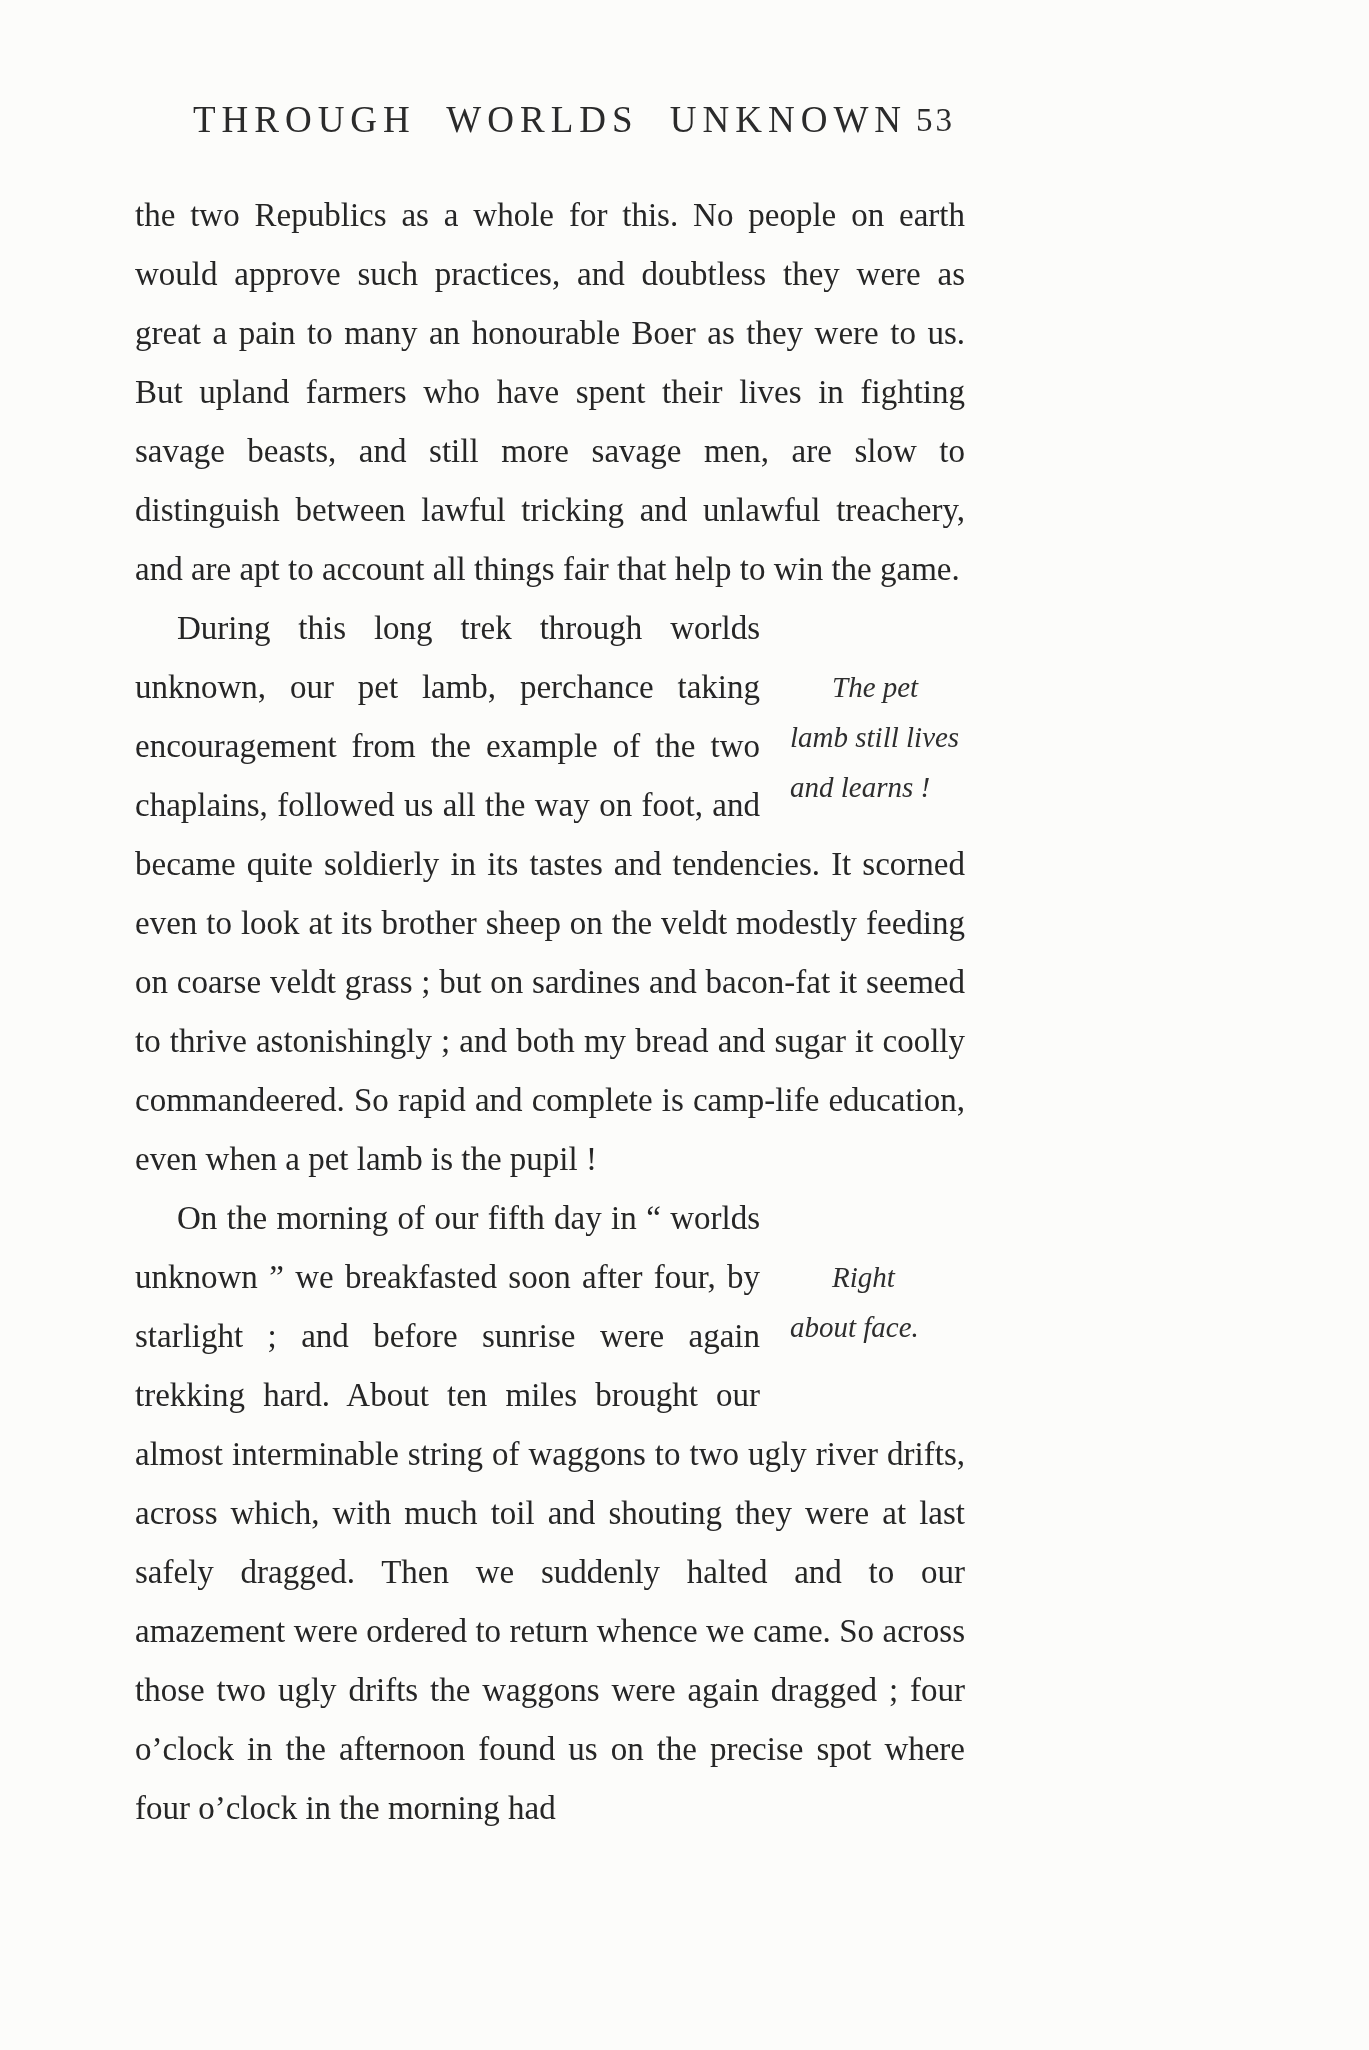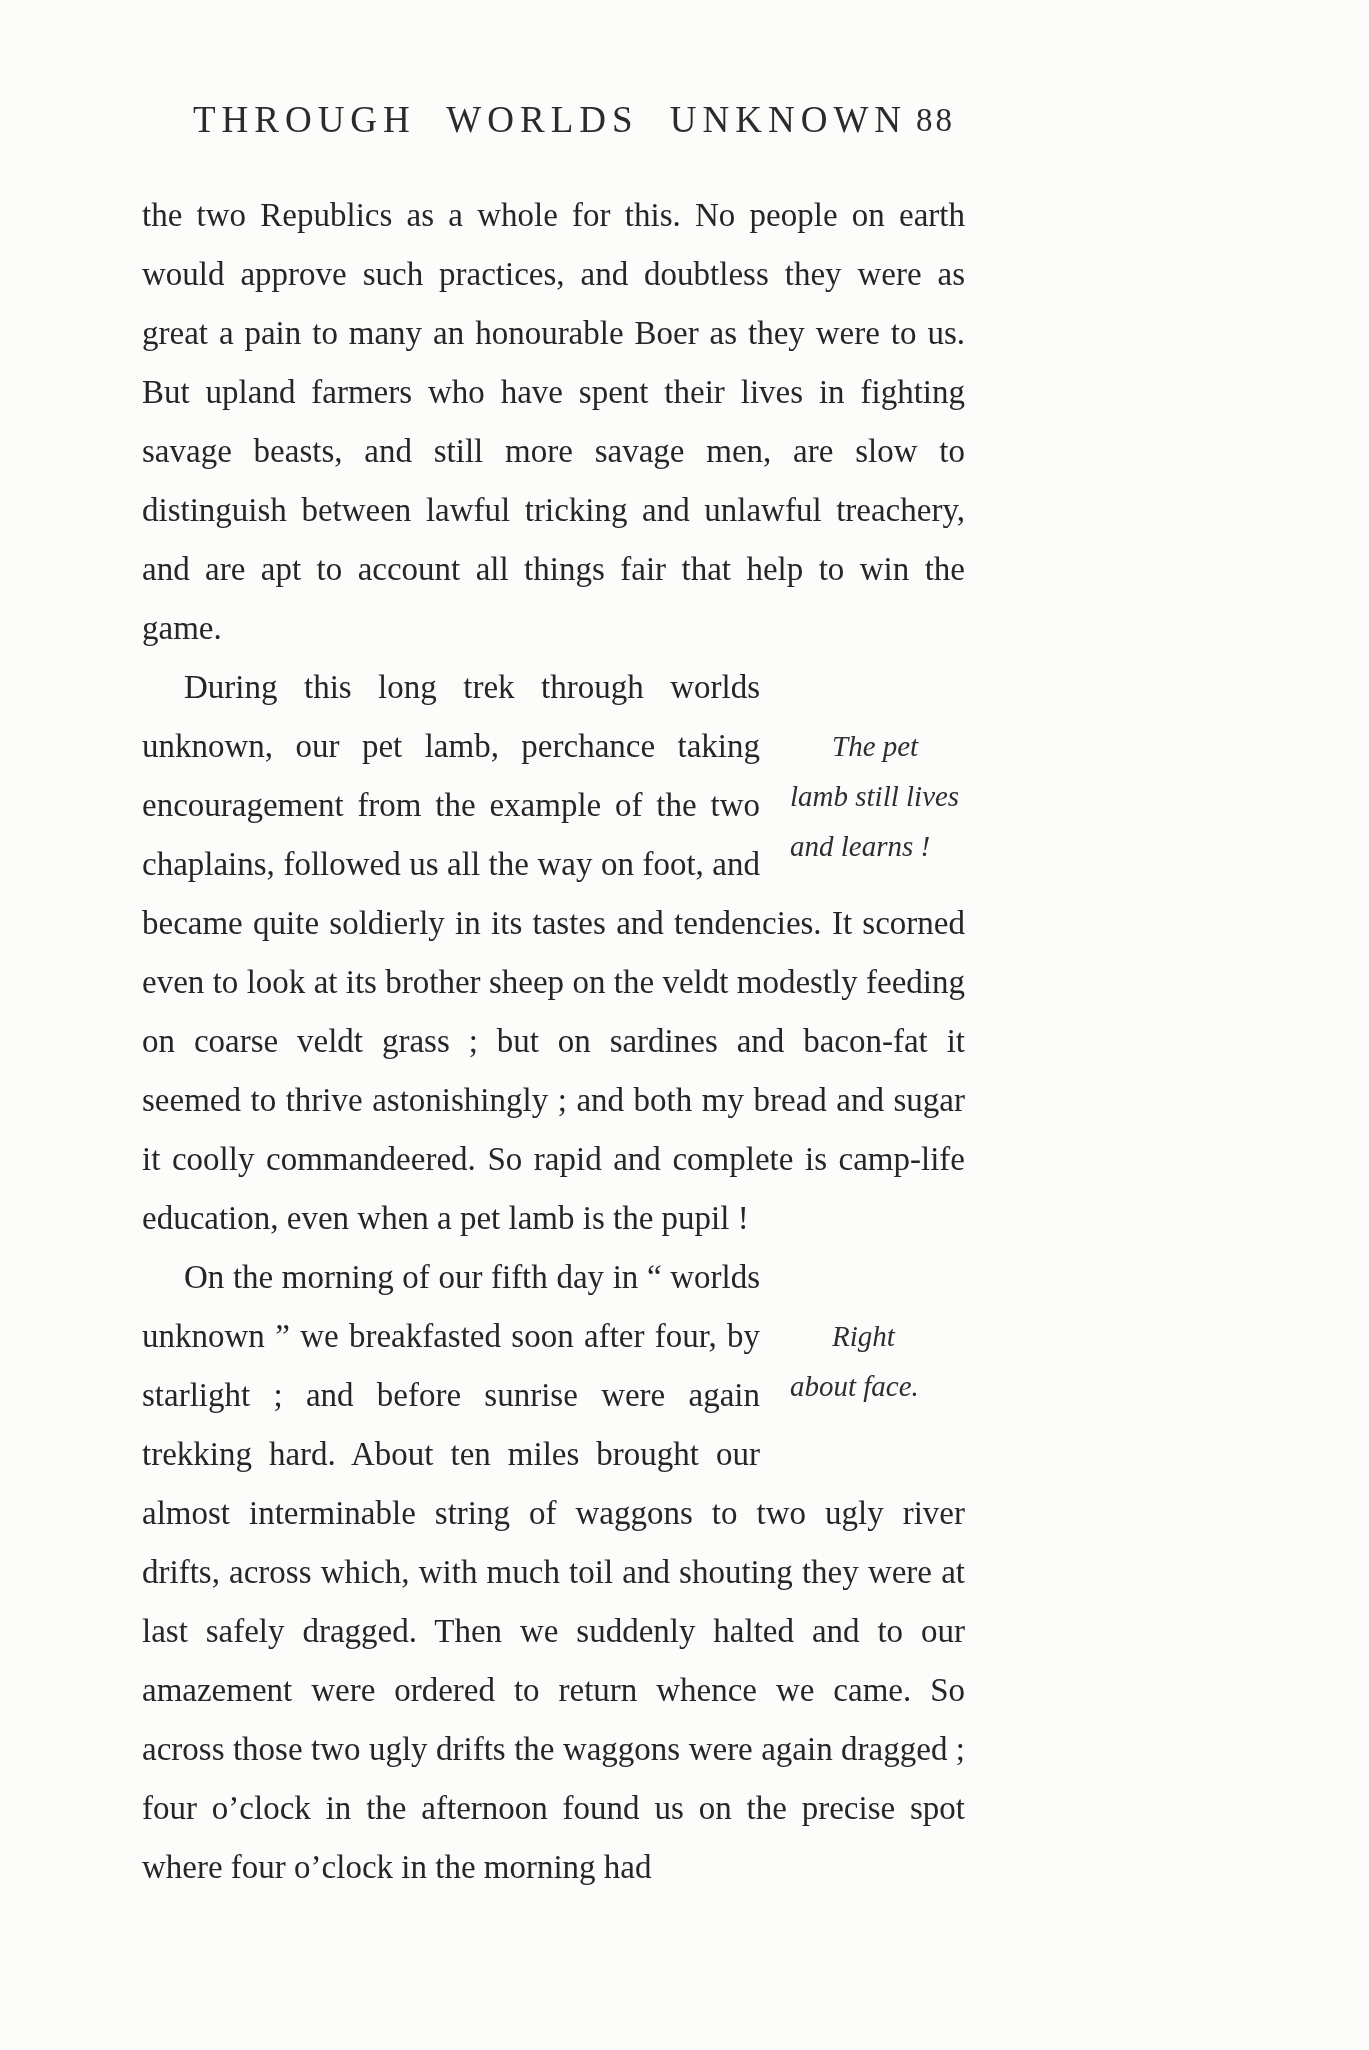--- a/index.html
+++ b/index.html
@@ -38,21 +38,20 @@
     top: 4px;
     font-size: 33px;
     letter-spacing: 3px;
     color: #2b2b2b;
   }
   .text-block {
     font-size: 33px;
     line-height: 59px;
     text-align: justify;
     color: #262626;
-    margin-left: 7px;
   }
   .text-block p {
     margin: 0;
   }
   .text-block p.indent {
     text-indent: 42px;
   }
   .margin-note {
     float: right;
     width: 175px;
@@ -67,21 +66,21 @@
     color: #2e2e2e;
   }
 </style>
 </head>
 <body>
 
 <div class="page">
 
   <header class="page-header">
     <div class="running-title">THROUGH WORLDS UNKNOWN</div>
-    <div class="page-number">88</div>
+    <div class="page-number">53</div>
   </header>
 
   <main class="text-block">
 
     <p class="para"><span>the two Republics as a whole for this.  No people on earth would approve such practices, and doubtless they were as great a pain to many an honourable Boer as they were to us.  But upland farmers who have spent their lives in fighting savage beasts, and still more savage men, are slow to distinguish between lawful tricking and unlawful treachery, and are apt to account all things fair that help to win the game.</span></p>
 
     <p class="para indent"><span class="margin-note">The pet lamb still lives and learns !</span><span>During this long trek through worlds unknown, our pet lamb, perchance taking encouragement from the example of the two chaplains, followed us all the way on foot, and became quite soldierly in its tastes and tendencies.  It scorned even to look at its brother sheep on the veldt modestly feeding on coarse veldt grass ; but on sardines and bacon-fat it seemed to thrive astonishingly ; and both my bread and sugar it coolly commandeered.  So rapid and complete is camp-life education, even when a pet lamb is the pupil !</span></p>
 
     <p class="para indent"><span class="margin-note">Right about face.</span><span>On the morning of our fifth day in “ worlds unknown ” we breakfasted soon after four, by starlight ; and before sunrise were again trekking hard.  About ten miles brought our almost interminable string of waggons to two ugly river drifts, across which, with much toil and shouting they were at last safely dragged.  Then we suddenly halted and to our amazement were ordered to return whence we came.  So across those two ugly drifts the waggons were again dragged ; four o’clock in the afternoon found us on the precise spot where four o’clock in the morning had</span></p>
 

